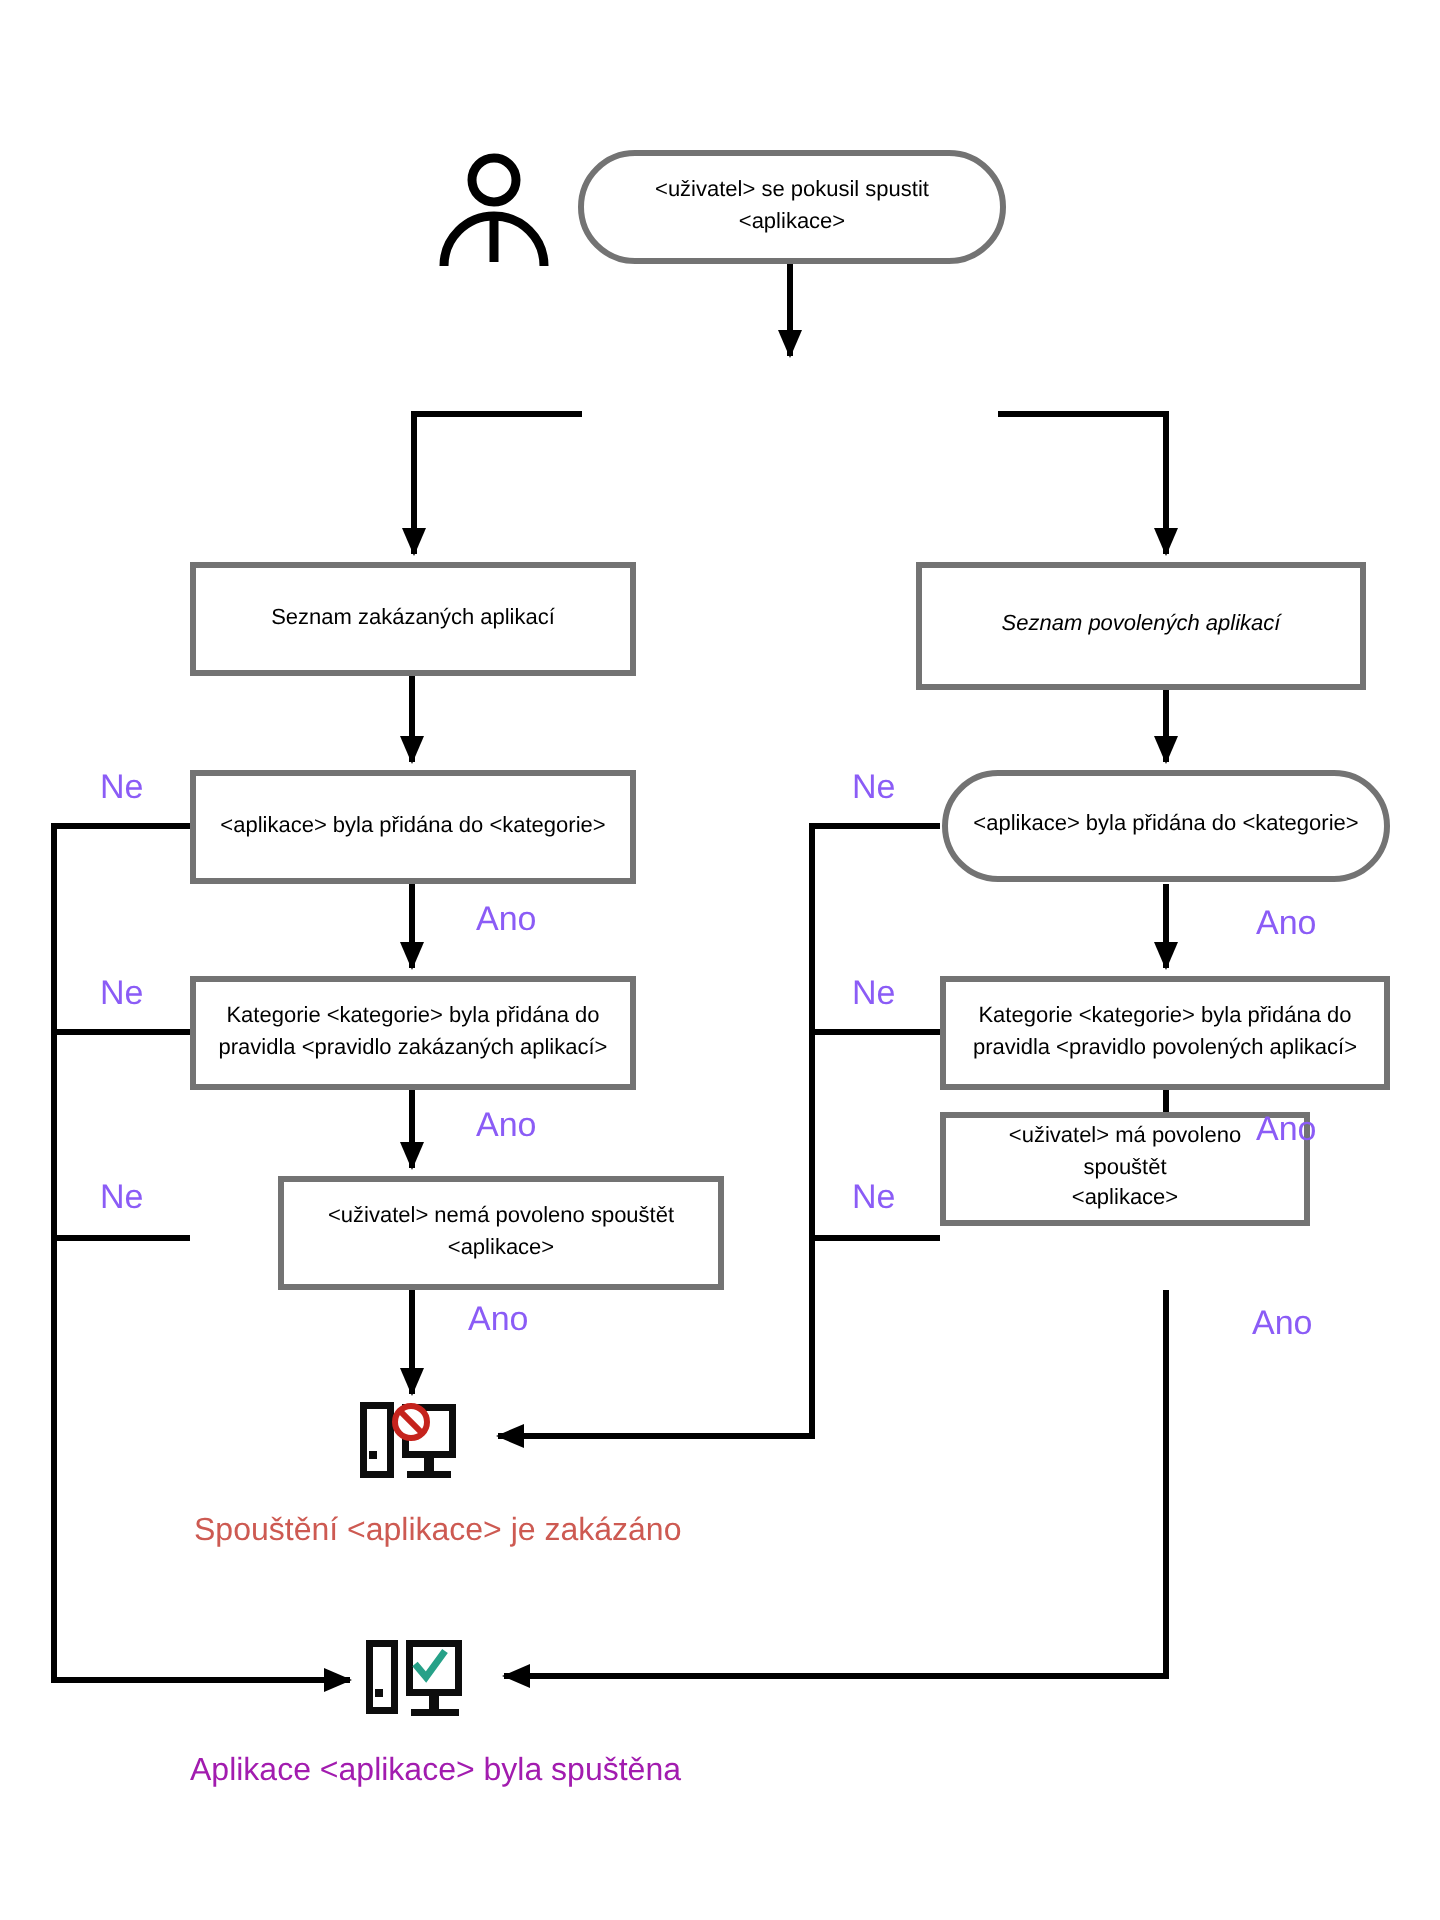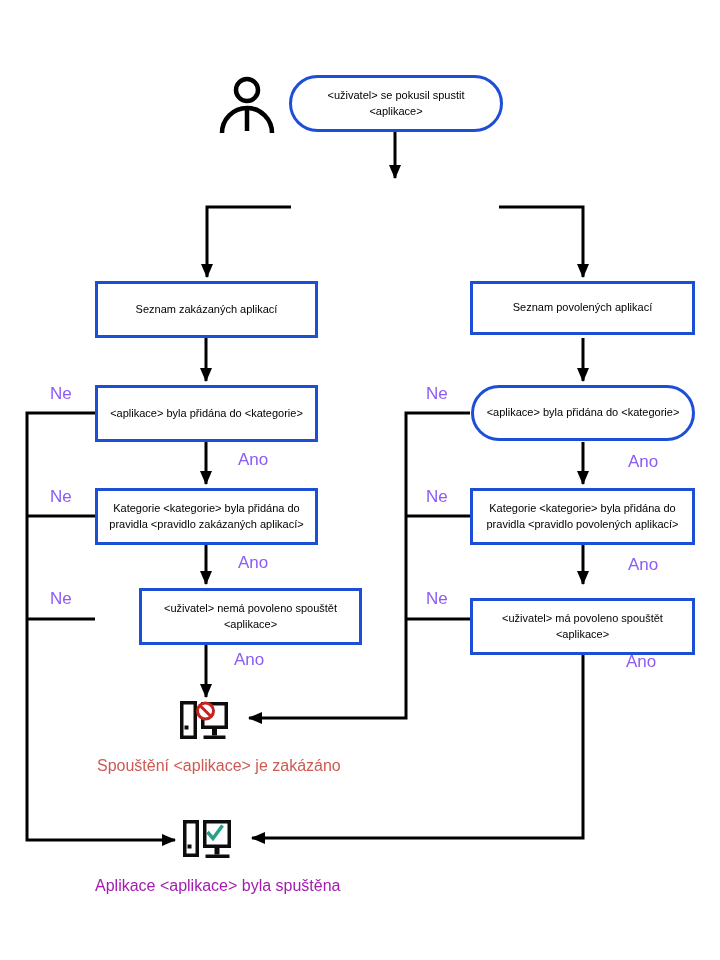--- a/index.html
+++ b/index.html
@@ -7,39 +7,39 @@
     position:relative;
     width:720px;height:960px;
     background:#ffffff;
     font-family:"Liberation Sans", sans-serif;
     overflow:hidden;
   }
   #wires{position:absolute;left:0;top:0;width:720px;height:960px;}
   .node{
     position:absolute;
     box-sizing:border-box;
-    border:3px solid #1d4ed8;
+    border:3px solid #737373;
     background:#fff;
     display:flex;align-items:center;justify-content:center;
     text-align:center;
     font-size:11px;line-height:1.4;color:#000;
     white-space:pre-line;
     padding:2px 10px;
   }
   .stadium{border-radius:29px;}
   .n-start {left:289px;top:75px; width:214px;height:57px;}
   .n-mode  {left:291px;top:180px;width:208px;height:53px;font-size:12px;}
   .n-l1{left:95px;top:281px;width:223px;height:57px;}
   .n-l2{left:95px;top:385px;width:223px;height:57px;}
   .n-l3{left:95px;top:488px;width:223px;height:57px;}
   .n-l4{left:95px;top:588px;width:223px;height:57px;margin-left:44px;}
-  .n-r1{left:470px;top:281px;width:225px;height:54px;}
+  .n-r1{left:458px;top:281px;width:225px;height:64px;font-style:italic;}
   .n-r2{left:471px;top:385px;width:224px;height:56px;border-radius:28px;}
   .n-r3{left:470px;top:488px;width:225px;height:57px;}
-  .n-r4{left:470px;top:598px;width:225px;height:57px;}
+  .n-r4{left:470px;top:556px;width:185px;height:57px;}
   .lbl{
     position:absolute;
     font-size:17px;color:#8b5cf6;line-height:1;
   }
   .lbl-ne-l1{left:50px;top:385px;}
   .lbl-ne-l2{left:50px;top:488px;}
   .lbl-ne-l3{left:50px;top:590px;}
   .lbl-ano-l1{left:238px;top:451px;}
   .lbl-ano-l2{left:238px;top:554px;}
   .lbl-ano-l3{left:234px;top:651px;}

